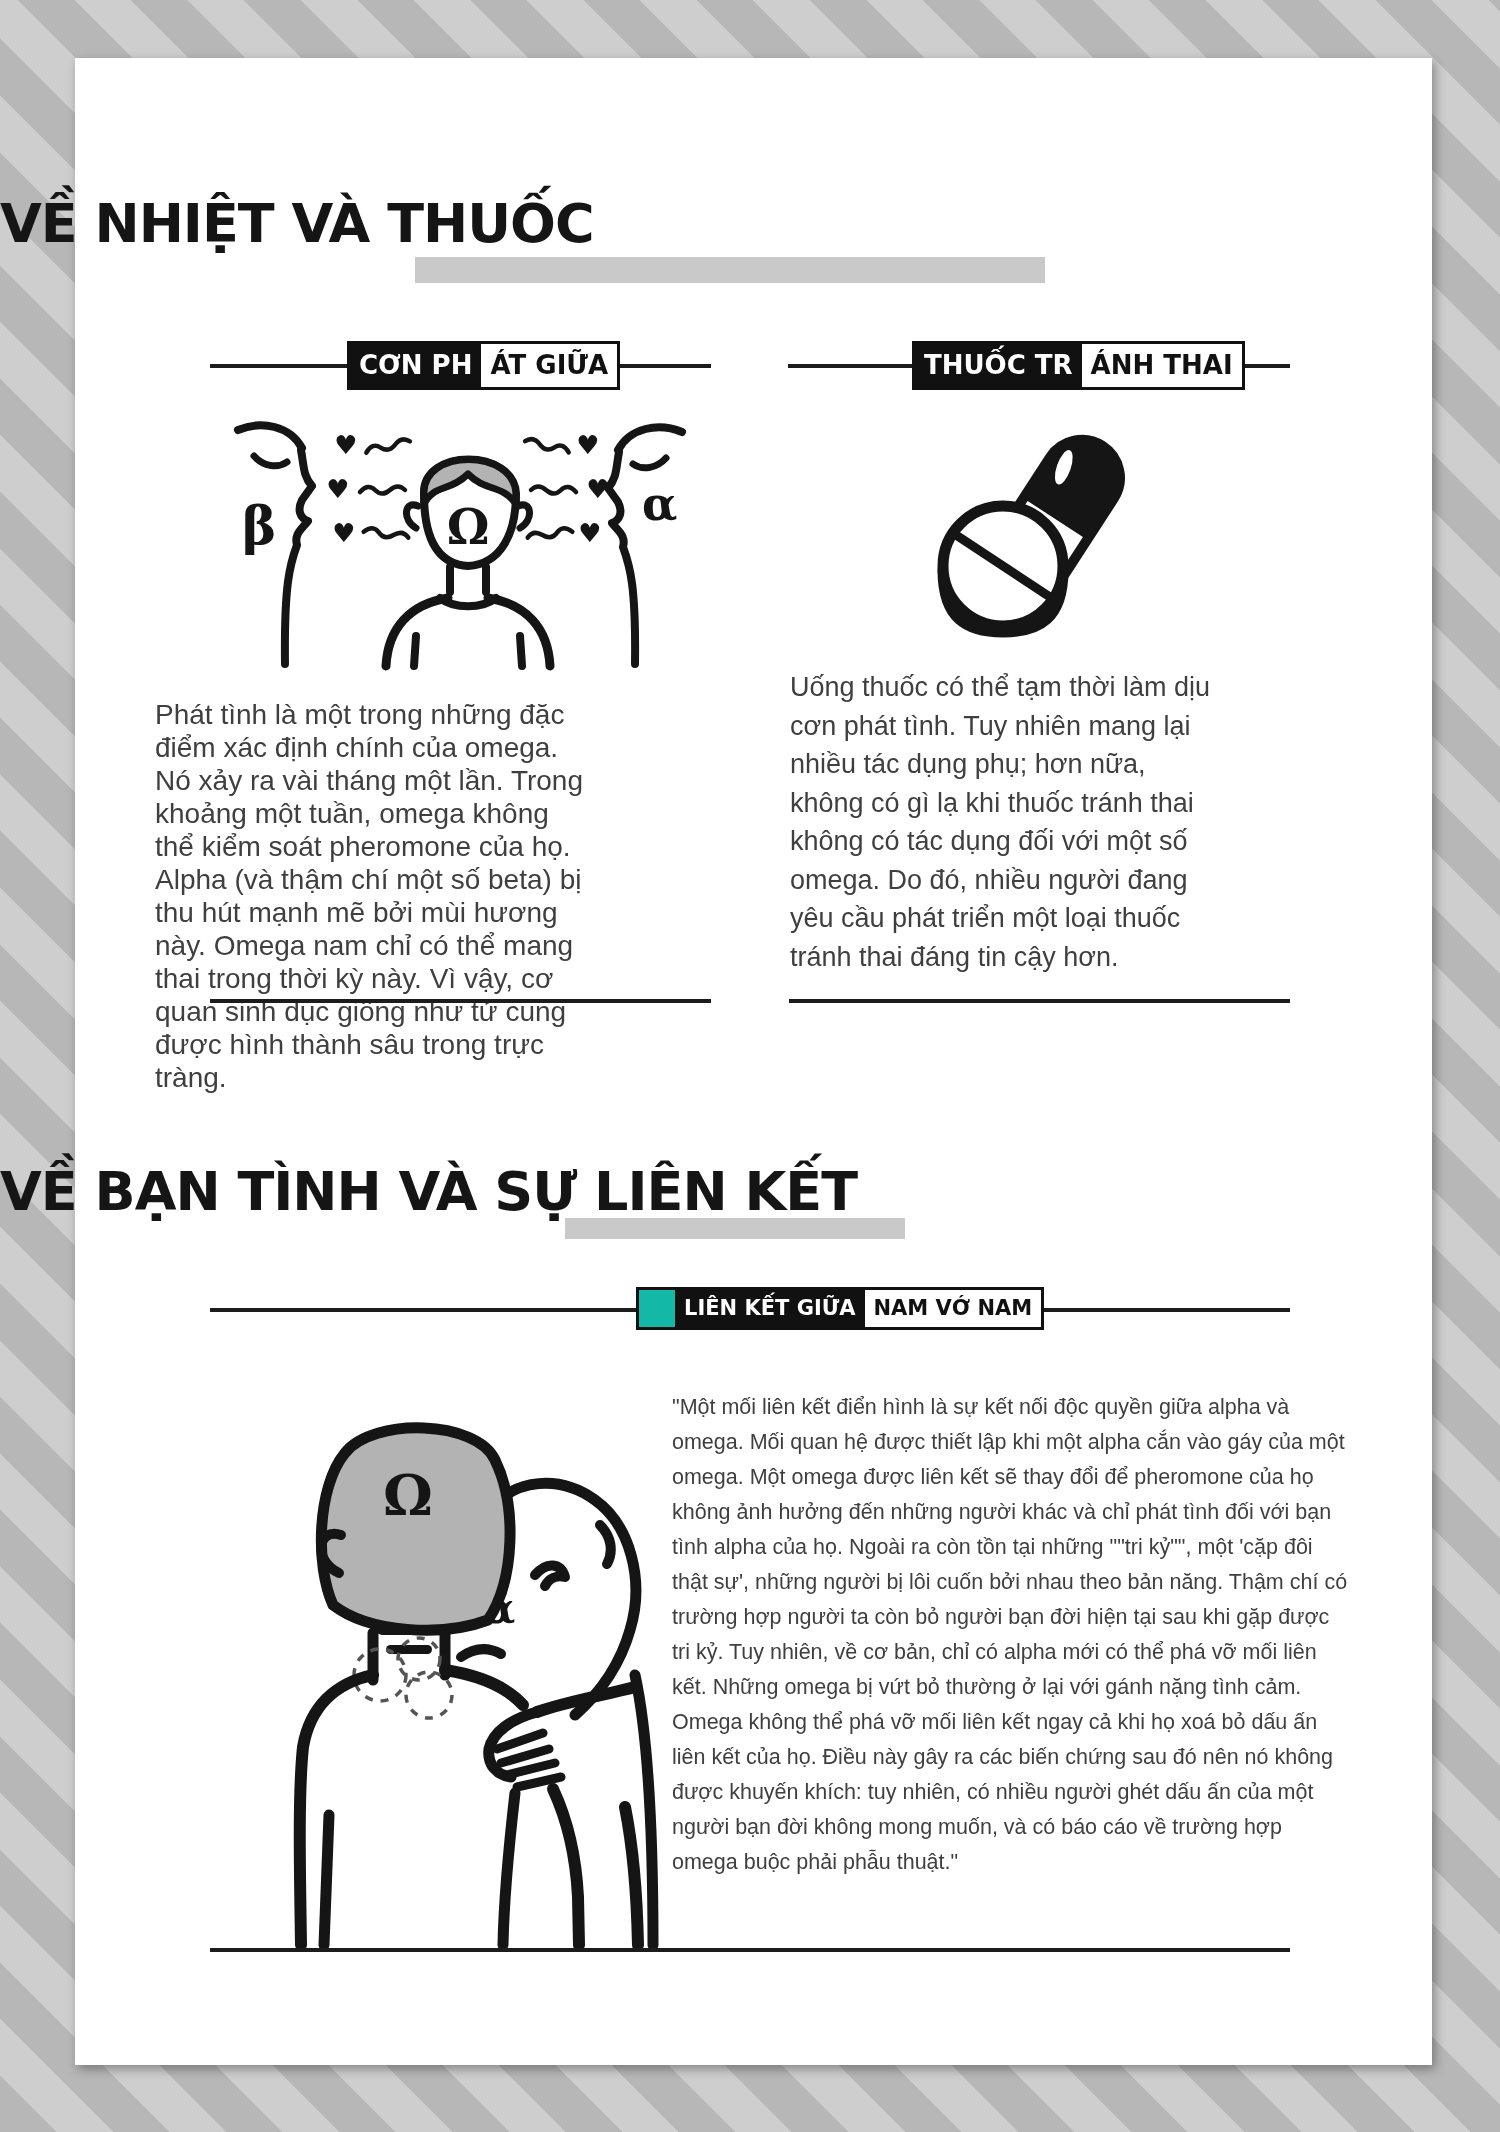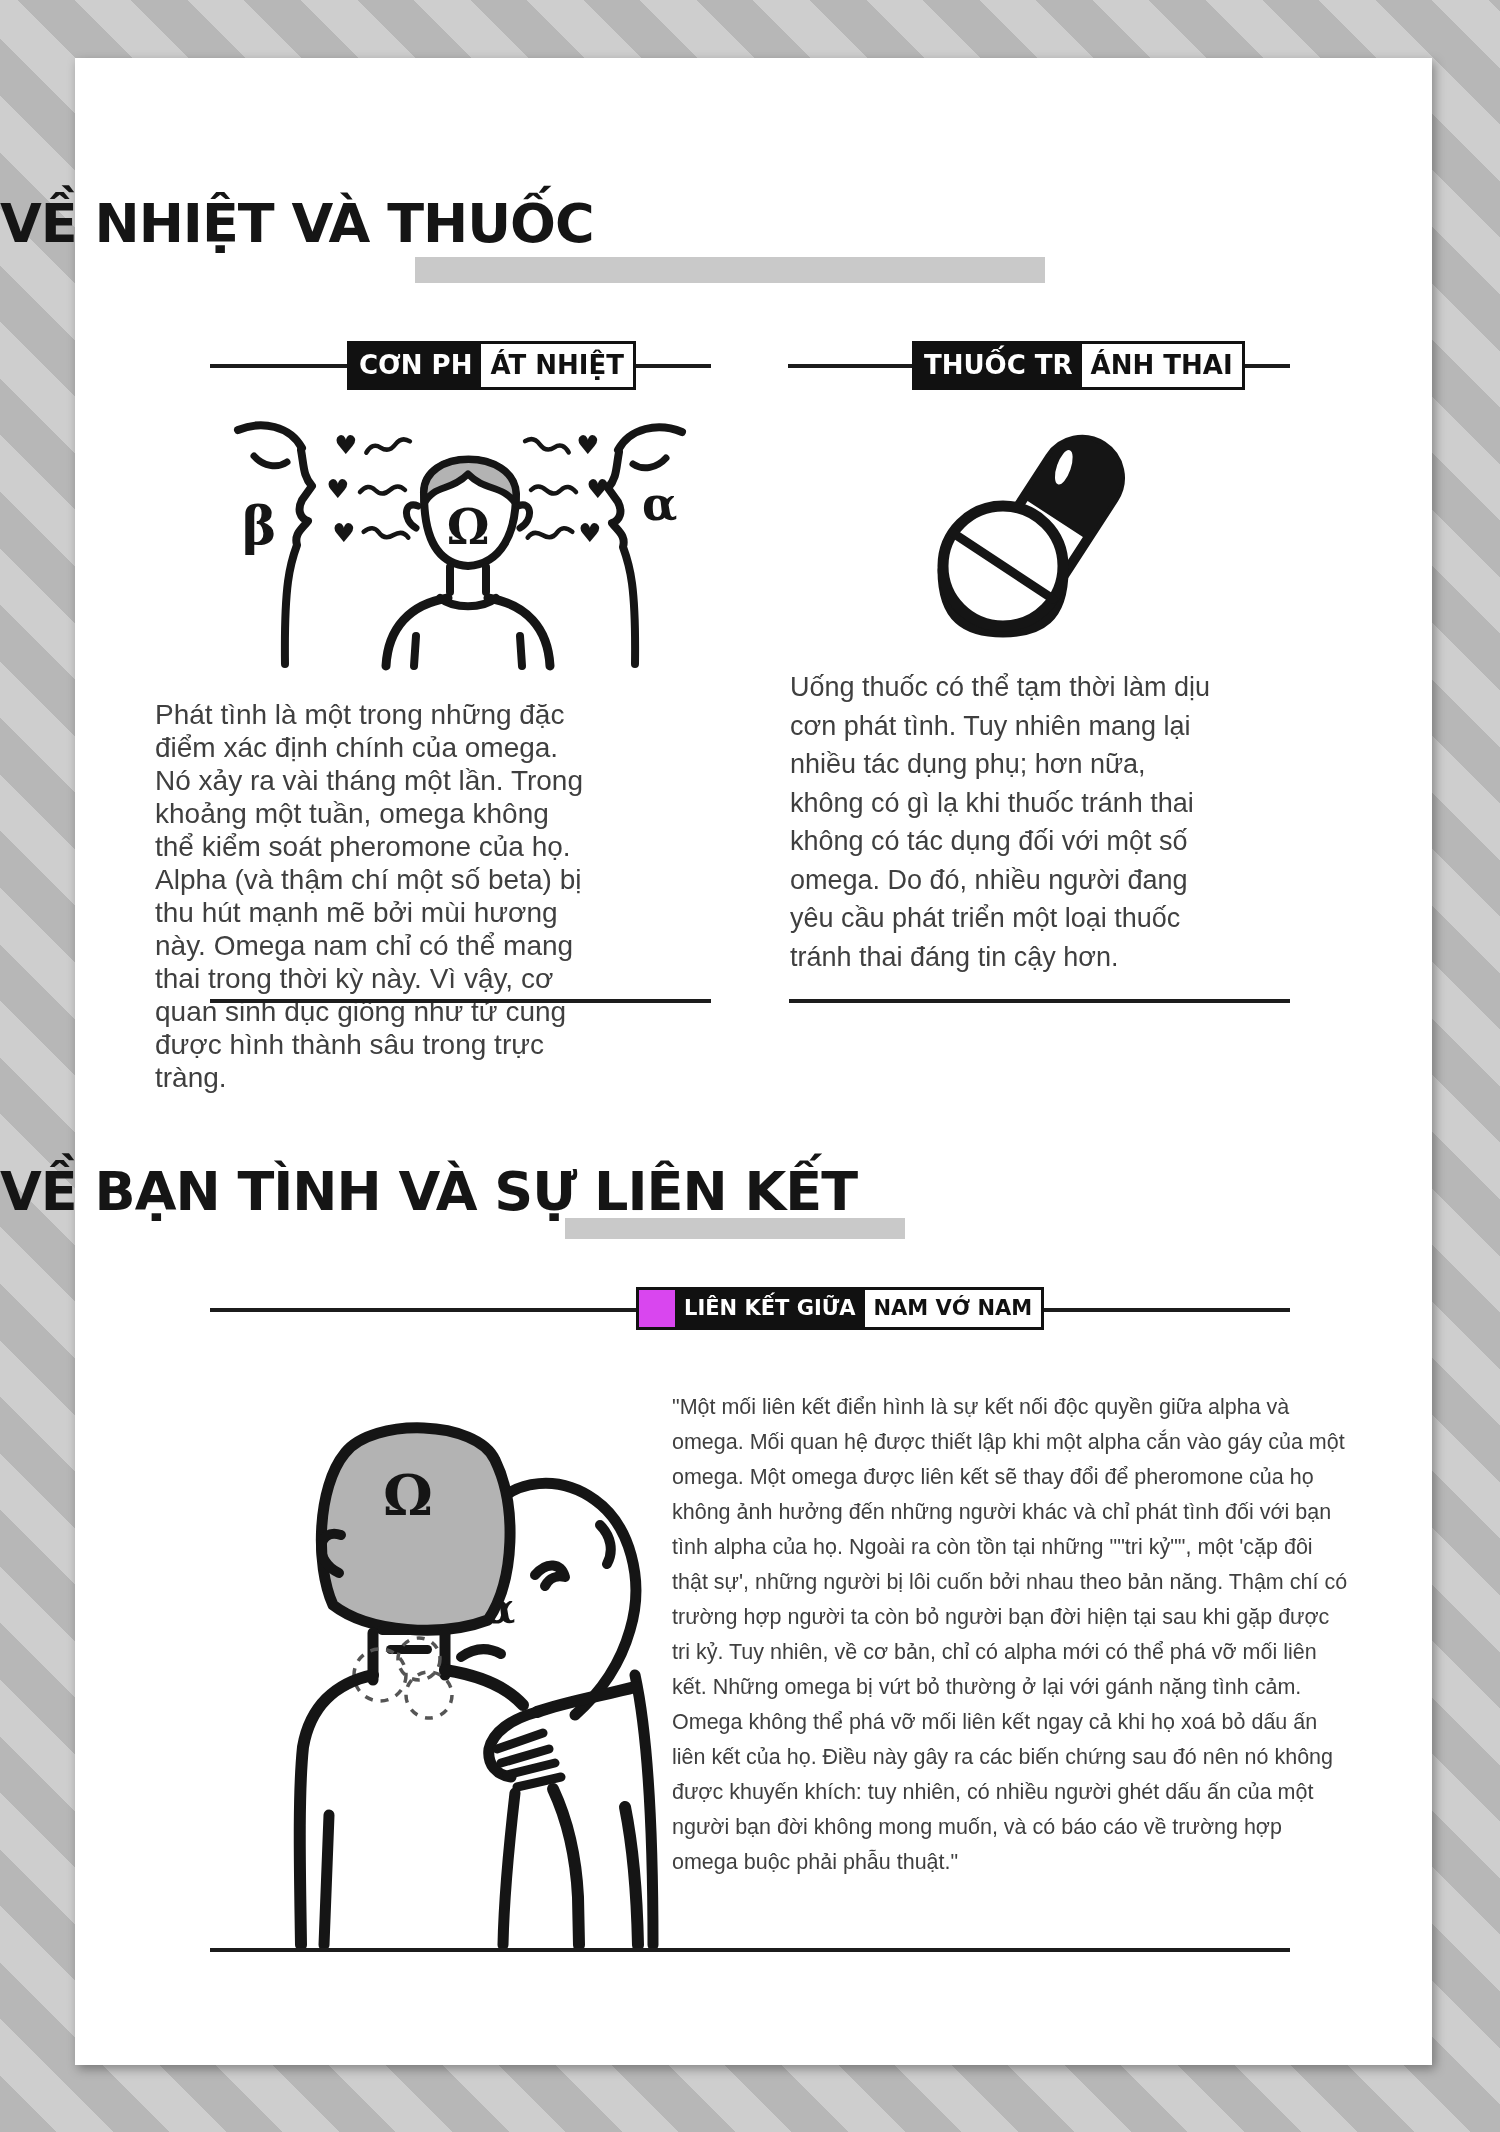--- a/index.html
+++ b/index.html
@@ -16,21 +16,21 @@
   .page-title{
     left:0;right:0;
     font-family:"DejaVu Sans",sans-serif;font-weight:900;color:#151515;
     letter-spacing:-1px;z-index:2;
   }
   .title-1{top:192px;font-size:54px;}
   .title-2{top:1160px;font-size:54px;}
   .gray-bar{background:#c9c9c9;z-index:1;}
   .rule{background:#1c1c1c;height:4px;z-index:1;}
   .hdr-box{
-    display:flex;align-items:stretch;border:3px solid #111;background:#d946ef;
+    display:flex;align-items:stretch;border:3px solid #111;background:#14b8a6;
     font-family:"DejaVu Sans",sans-serif;font-weight:800;z-index:3;
     white-space:nowrap;
   }
   .hdr-box .seg{padding:7px 9px;line-height:1.1;}
   .hdr-box .dark{background:#111;color:#fff;}
   .hdr-box .light{background:#fff;color:#111;}
   .hdr-lg{font-size:26px;}
   .hdr-sm{font-size:21px;}
   .body-text{color:#3f3f3f;text-align:left;}
   .heat-body{left:155px;top:698px;width:434px;font-size:28px;line-height:33px;}
@@ -44,21 +44,21 @@
 <body>
 
 <div class="panel"></div>
 
 <div class="abs gray-bar" style="left:415px;top:257px;width:630px;height:26px;"></div>
 <div class="abs page-title title-1">VỀ NHIỆT VÀ THUỐC</div>
 
 <div class="abs rule" style="left:210px;top:364px;width:501px;"></div>
 <div class="abs hdr-box hdr-lg" style="left:347px;top:341px;">
   <span class="seg dark">CƠN PH</span>
-    <span class="seg light">ÁT NHIỆT</span>
+    <span class="seg light">ÁT GIỮA</span>
 </div>
 
 <div class="abs rule" style="left:788px;top:364px;width:502px;"></div>
 <div class="abs hdr-box hdr-lg" style="left:912px;top:341px;">
   <span class="seg dark">THUỐC TR</span>
     <span class="seg light">ÁNH THAI</span>
 </div>
 
 <svg class="abs" style="left:150px;top:402px;" width="560" height="265" viewBox="0 0 560 265">
 

